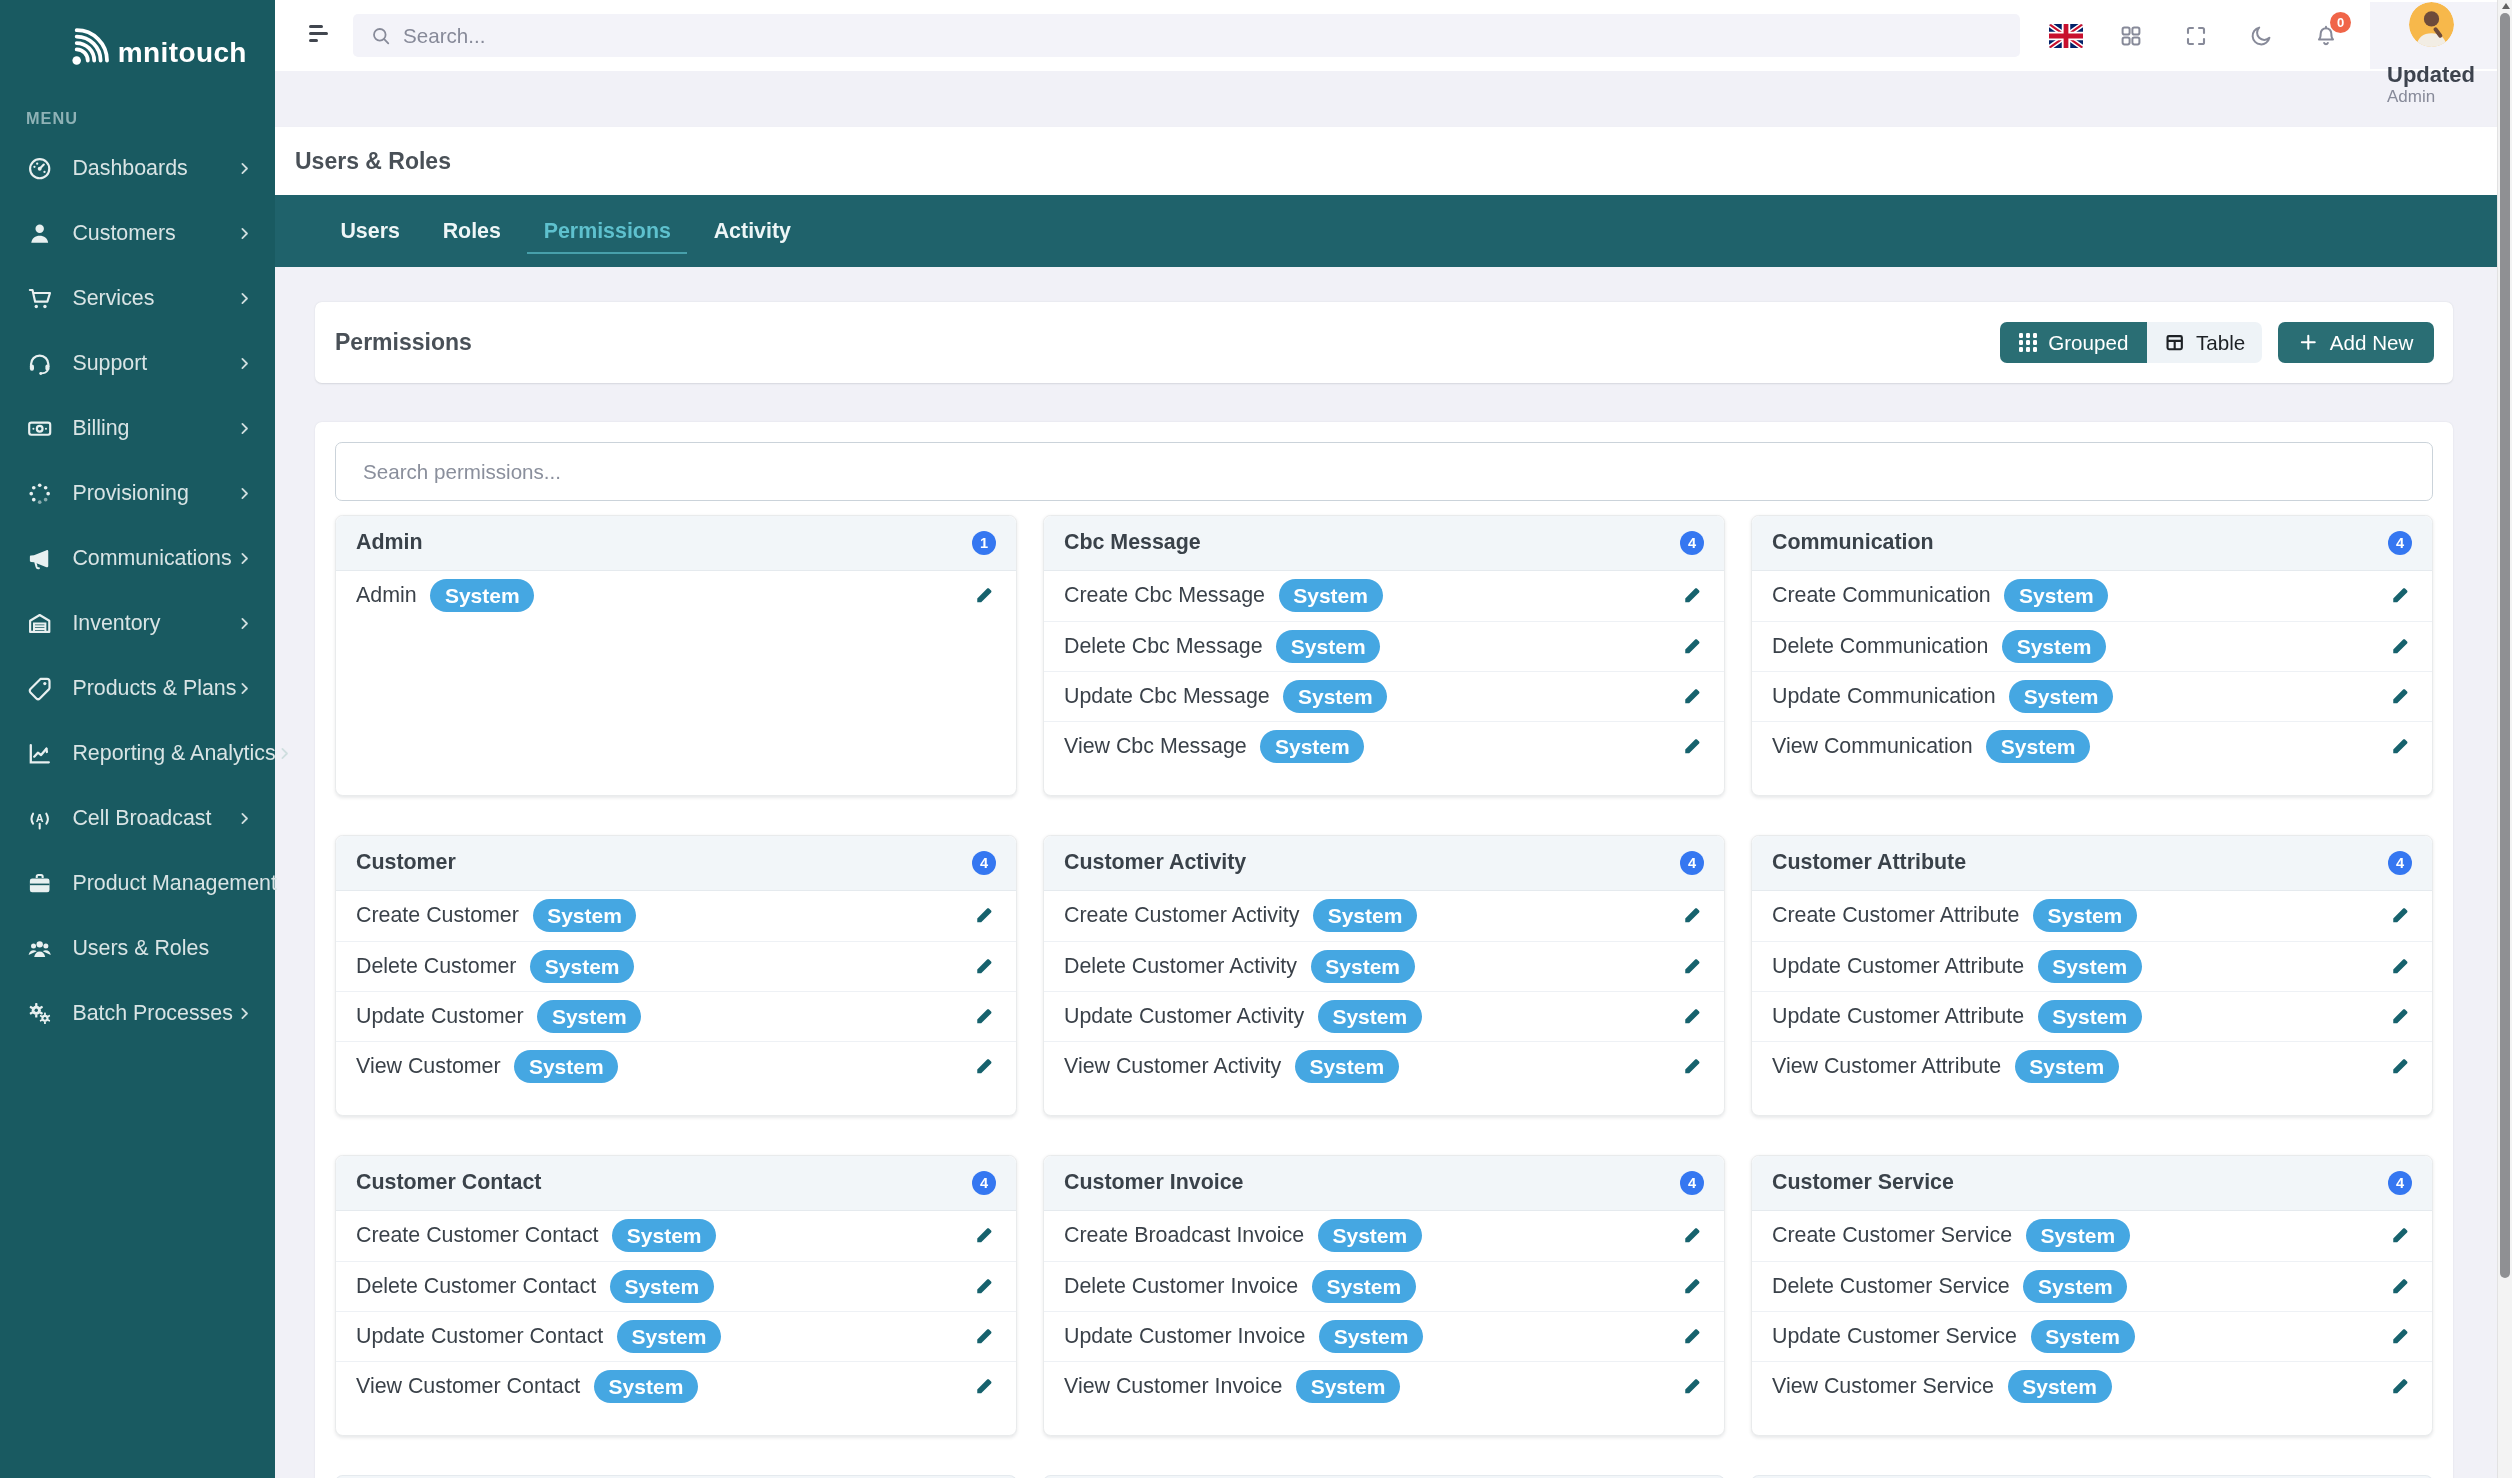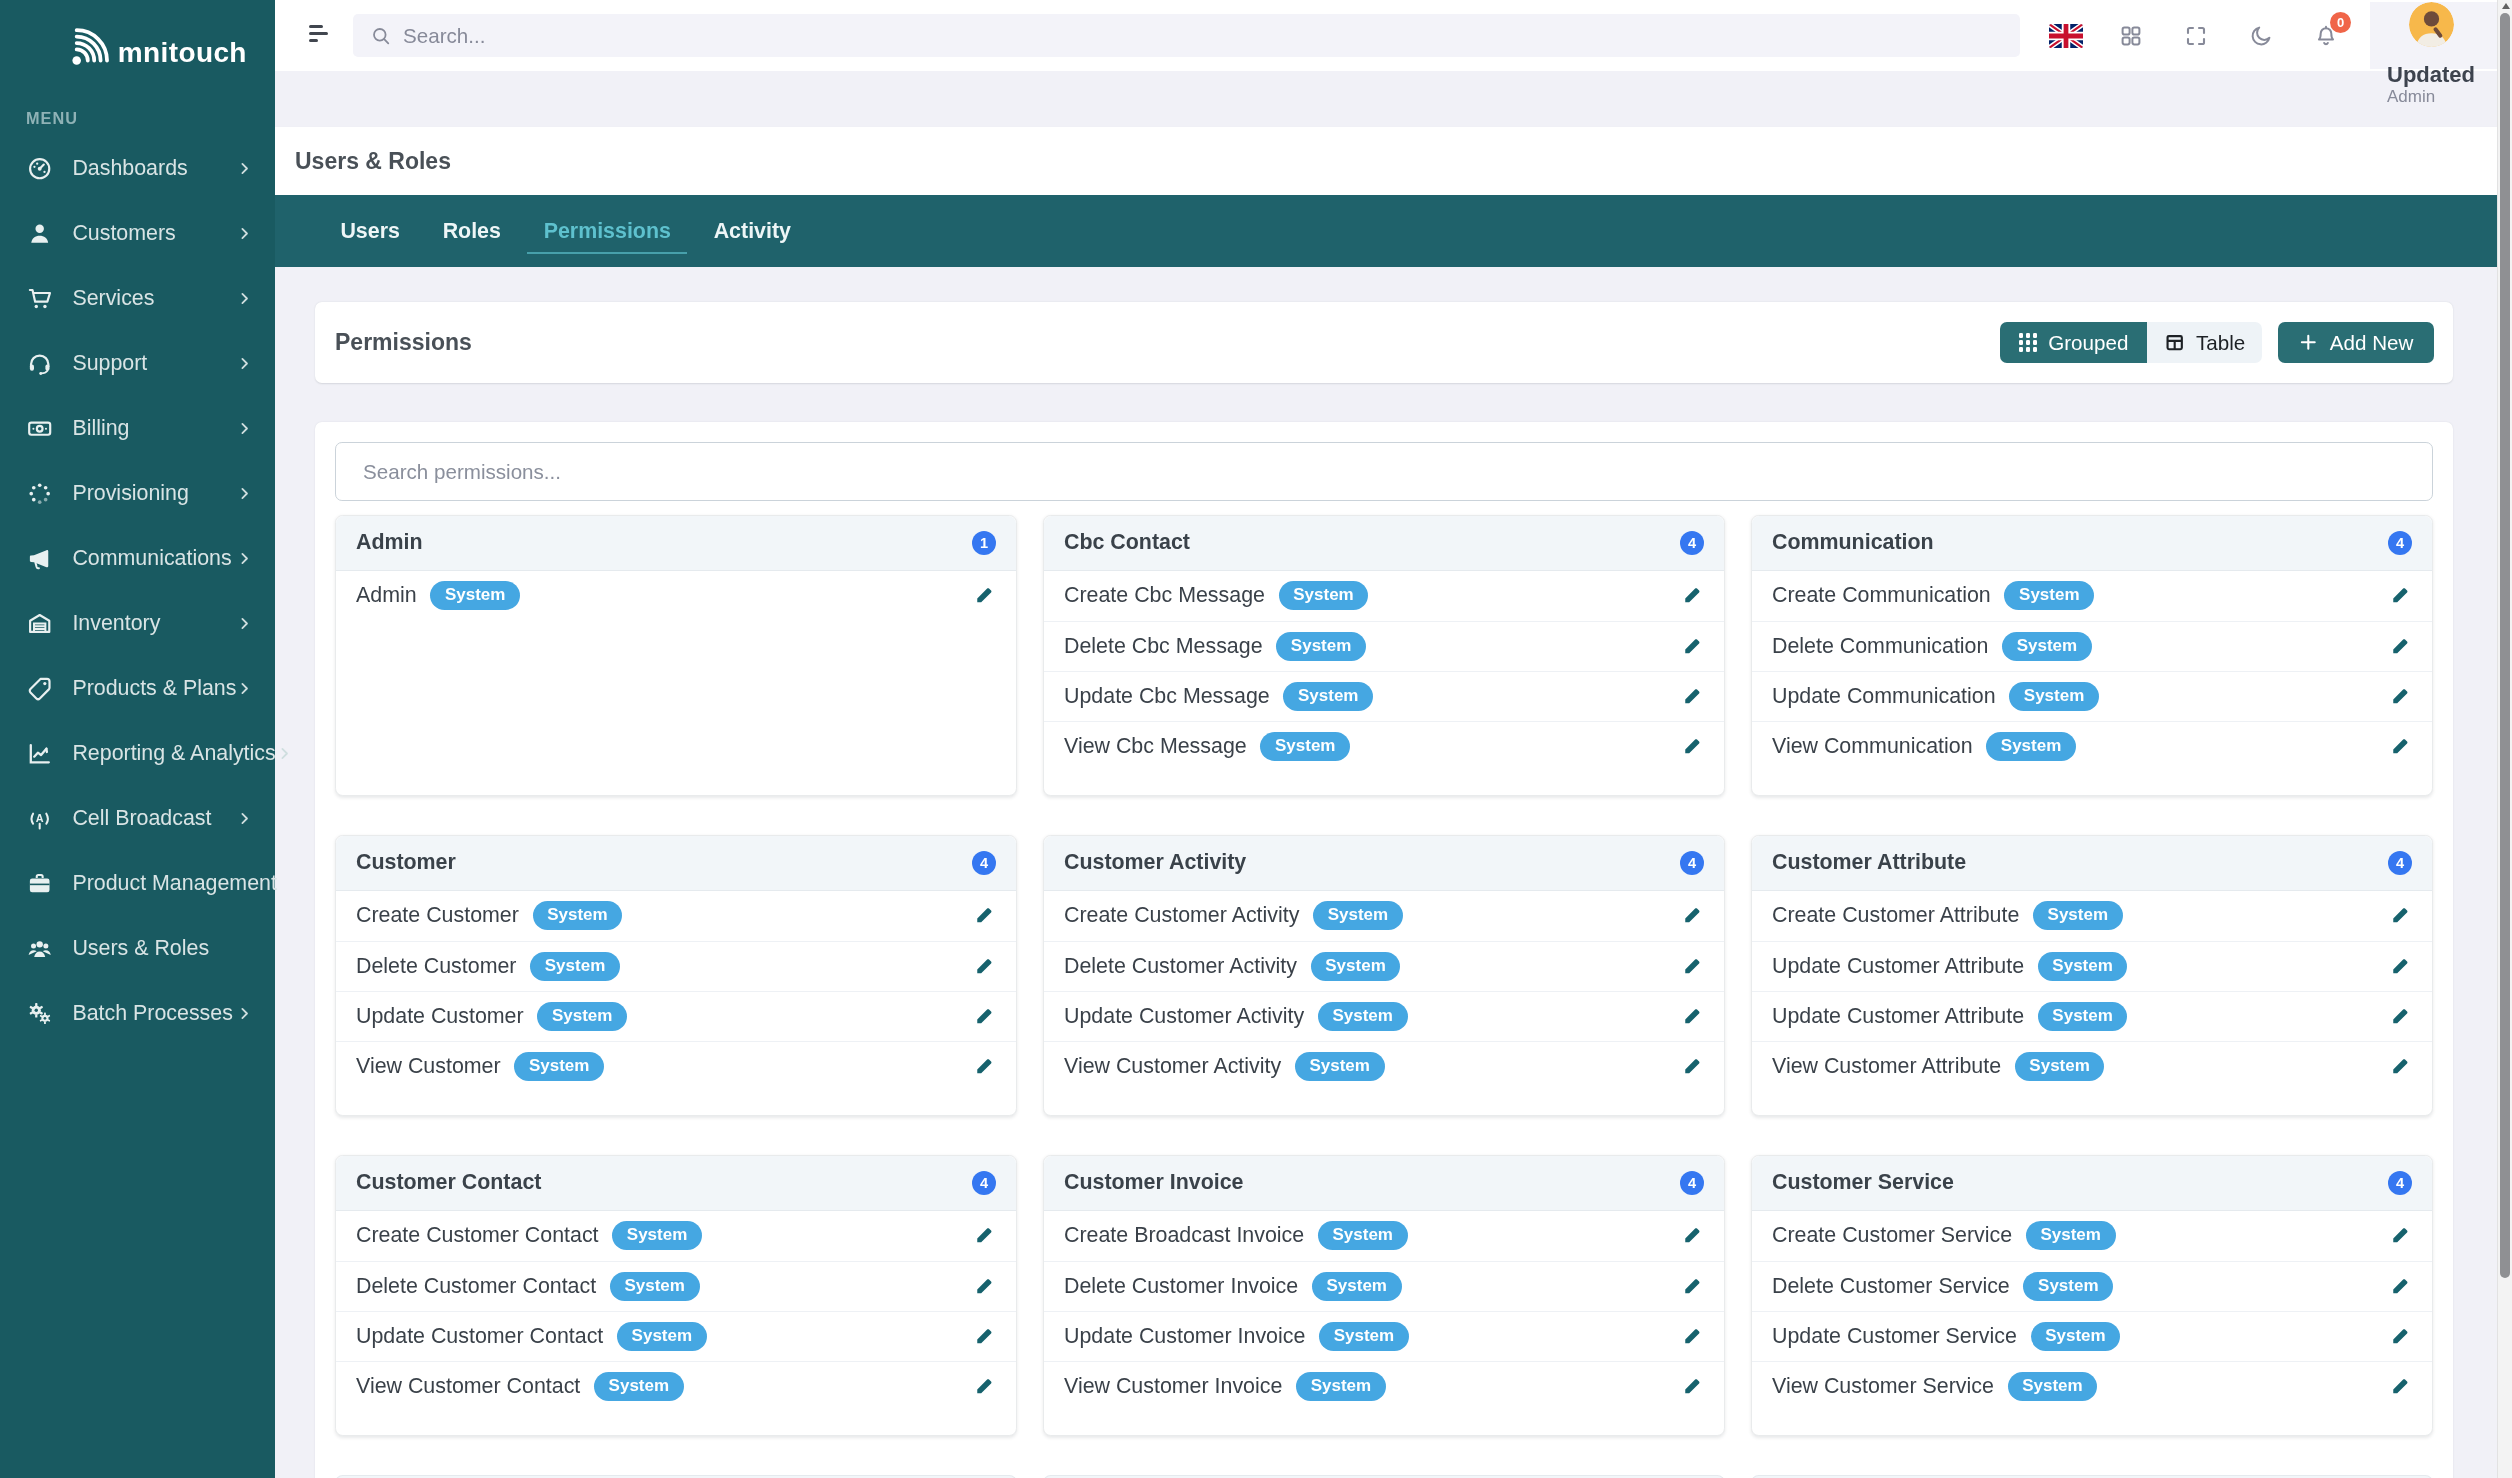--- a/index.html
+++ b/index.html
@@ -73,21 +73,21 @@
   .perm-search { width:100%; height:59px; border:1.3px solid #cbd3da; border-radius:6.9px; font-size:20.6px; color:#495057; padding:0 27px; outline:none; background:#fff; font-family:inherit; }
   .perm-search::placeholder { color:#8a8f9c; }
   .groups-grid { margin-top:13.7px; display:grid; grid-template-columns:repeat(3,1fr); column-gap:26px; row-gap:39px; }
   .group-card { background:#fff; border:0.9px solid #e9ebec; border-radius:7.7px; box-shadow:0 1.7px 3.4px rgba(30,40,50,.10); min-height:281px; display:flex; flex-direction:column; }
   .group-header { background:#f2f6f9; border-bottom:0.9px solid #e5eaee; border-radius:7.7px 7.7px 0 0; height:55px; display:flex; align-items:center; justify-content:space-between; padding:0 20px; }
   .group-name { font-size:21.4px; font-weight:700; color:#3a424a; }
   .count-badge { min-width:24px; height:24px; border-radius:12px; background:#3577f1; color:#fff; font-size:14.6px; font-weight:700; display:flex; align-items:center; justify-content:center; padding:0 3.4px; }
   .perm-row { height:50px; display:flex; align-items:center; padding:0 20px; }
   .perm-row + .perm-row { border-top:0.9px solid #eef1f5; }
   .perm-label { font-size:21.4px; color:#3a4149; }
-  .sys-pill { margin-left:13.7px; background:#45a7e2; color:#fff; font-size:17px; font-weight:700; padding:5.1px 14.6px; border-radius:26px; line-height:1.1; }
+  .sys-pill { margin-left:13.7px; background:#45a7e2; color:#fff; font-size:21px; font-weight:700; padding:5.1px 14.6px; border-radius:26px; line-height:1.1; }
   .edit-btn { margin-left:auto; width:22px; height:22px; color:#16626d; background:none; border:none; cursor:pointer; display:flex; align-items:center; padding:0; }
   .edit-btn svg { width:20.6px; height:20.6px; }
   .sliver { height:16.3px; background:#f2f6f9; border:0.9px solid #e5eaee; border-bottom:none; border-radius:7.7px 7.7px 0 0; }
 </style>
 </head>
 <body>
 
 <div class="app">
 
   <aside class="sidebar">
@@ -473,21 +473,21 @@
               <span class="sys-pill">System</span>
               <button class="edit-btn">
                 <svg width="20.6" height="20.6" viewBox="0 0 24 24">
                   <path d="M4 20.2h4.4L19.9 8.7c.6-.6.6-1.6 0-2.2l-2.4-2.4c-.6-.6-1.6-.6-2.2 0L3.8 15.6v4.6z" fill="currentColor"></path>
                 </svg>
               </button>
             </div>
           </div>
           <div class="group-card">
             <div class="group-header">
-              <span class="group-name">Cbc Contact</span>
+              <span class="group-name">Cbc Message</span>
               <span class="count-badge">4</span>
             </div>
             <div class="perm-row">
               <span class="perm-label">Create Cbc Message</span>
               <span class="sys-pill">System</span>
               <button class="edit-btn">
                 <svg width="20.6" height="20.6" viewBox="0 0 24 24">
                   <path d="M4 20.2h4.4L19.9 8.7c.6-.6.6-1.6 0-2.2l-2.4-2.4c-.6-.6-1.6-.6-2.2 0L3.8 15.6v4.6z" fill="currentColor"></path>
                 </svg>
               </button>

